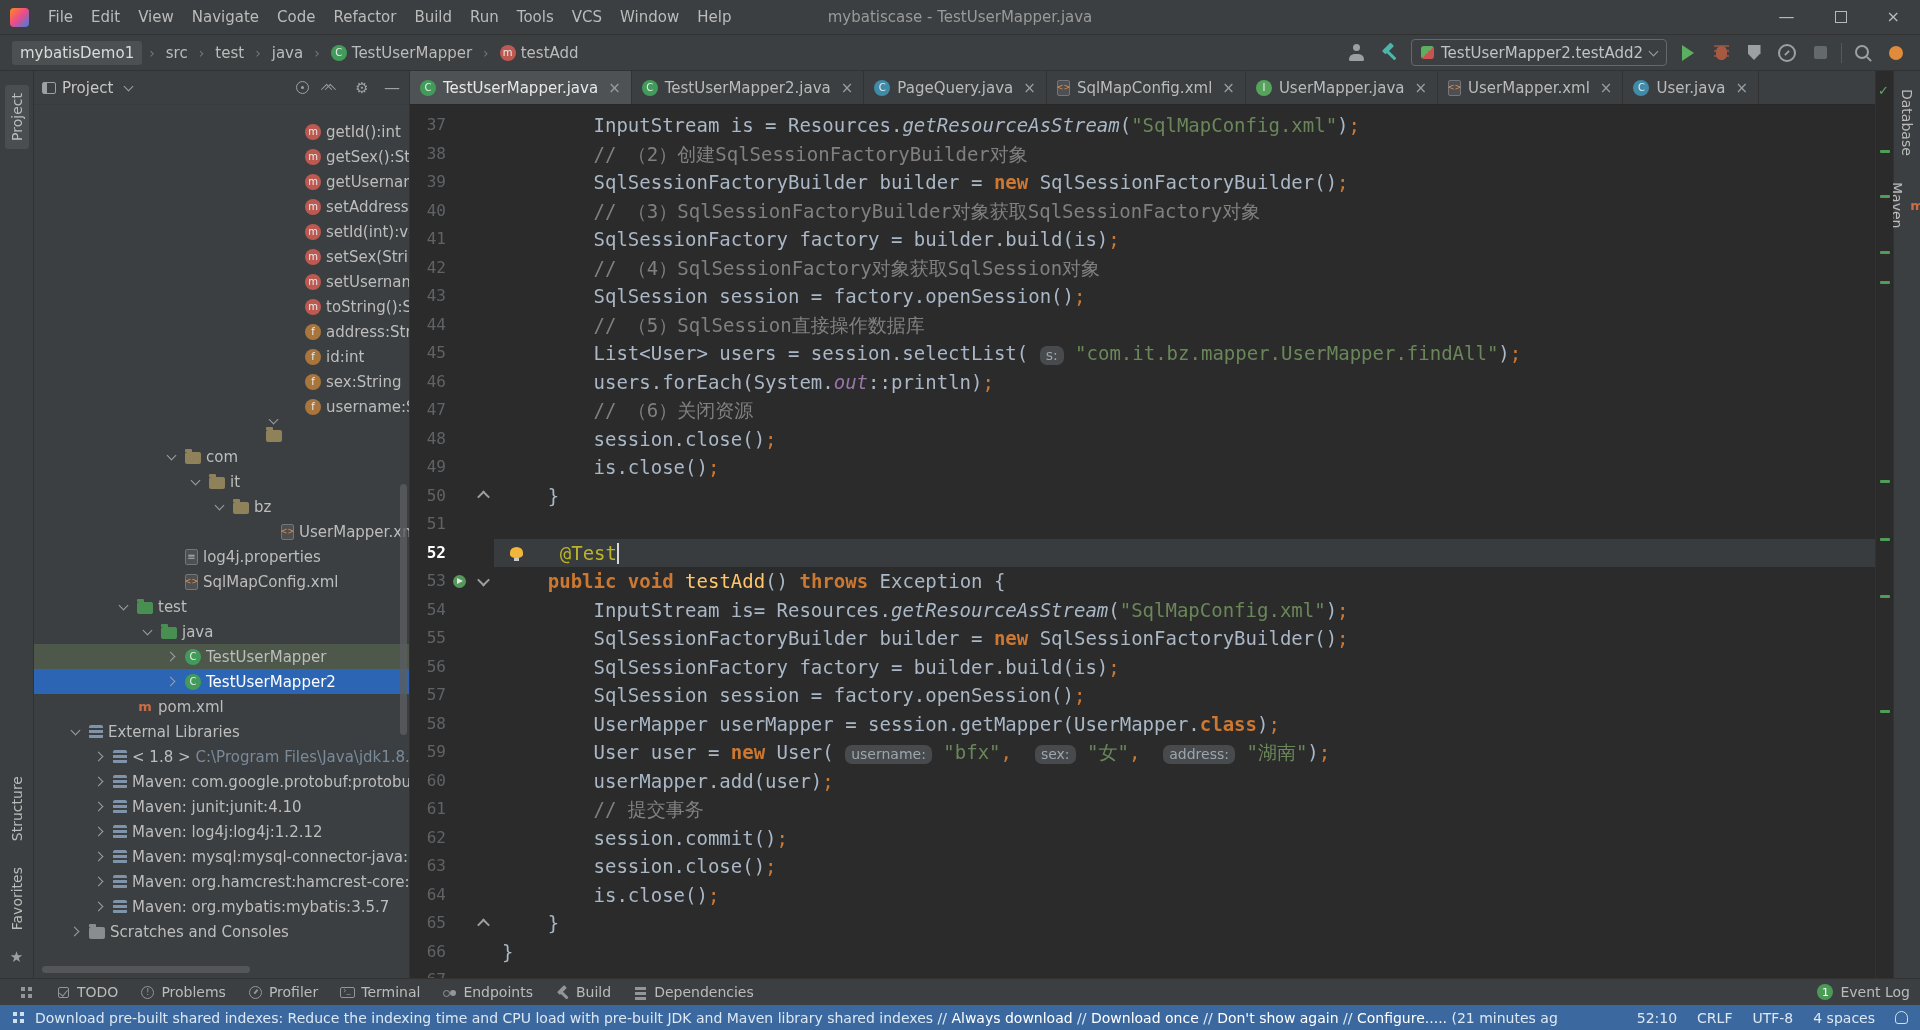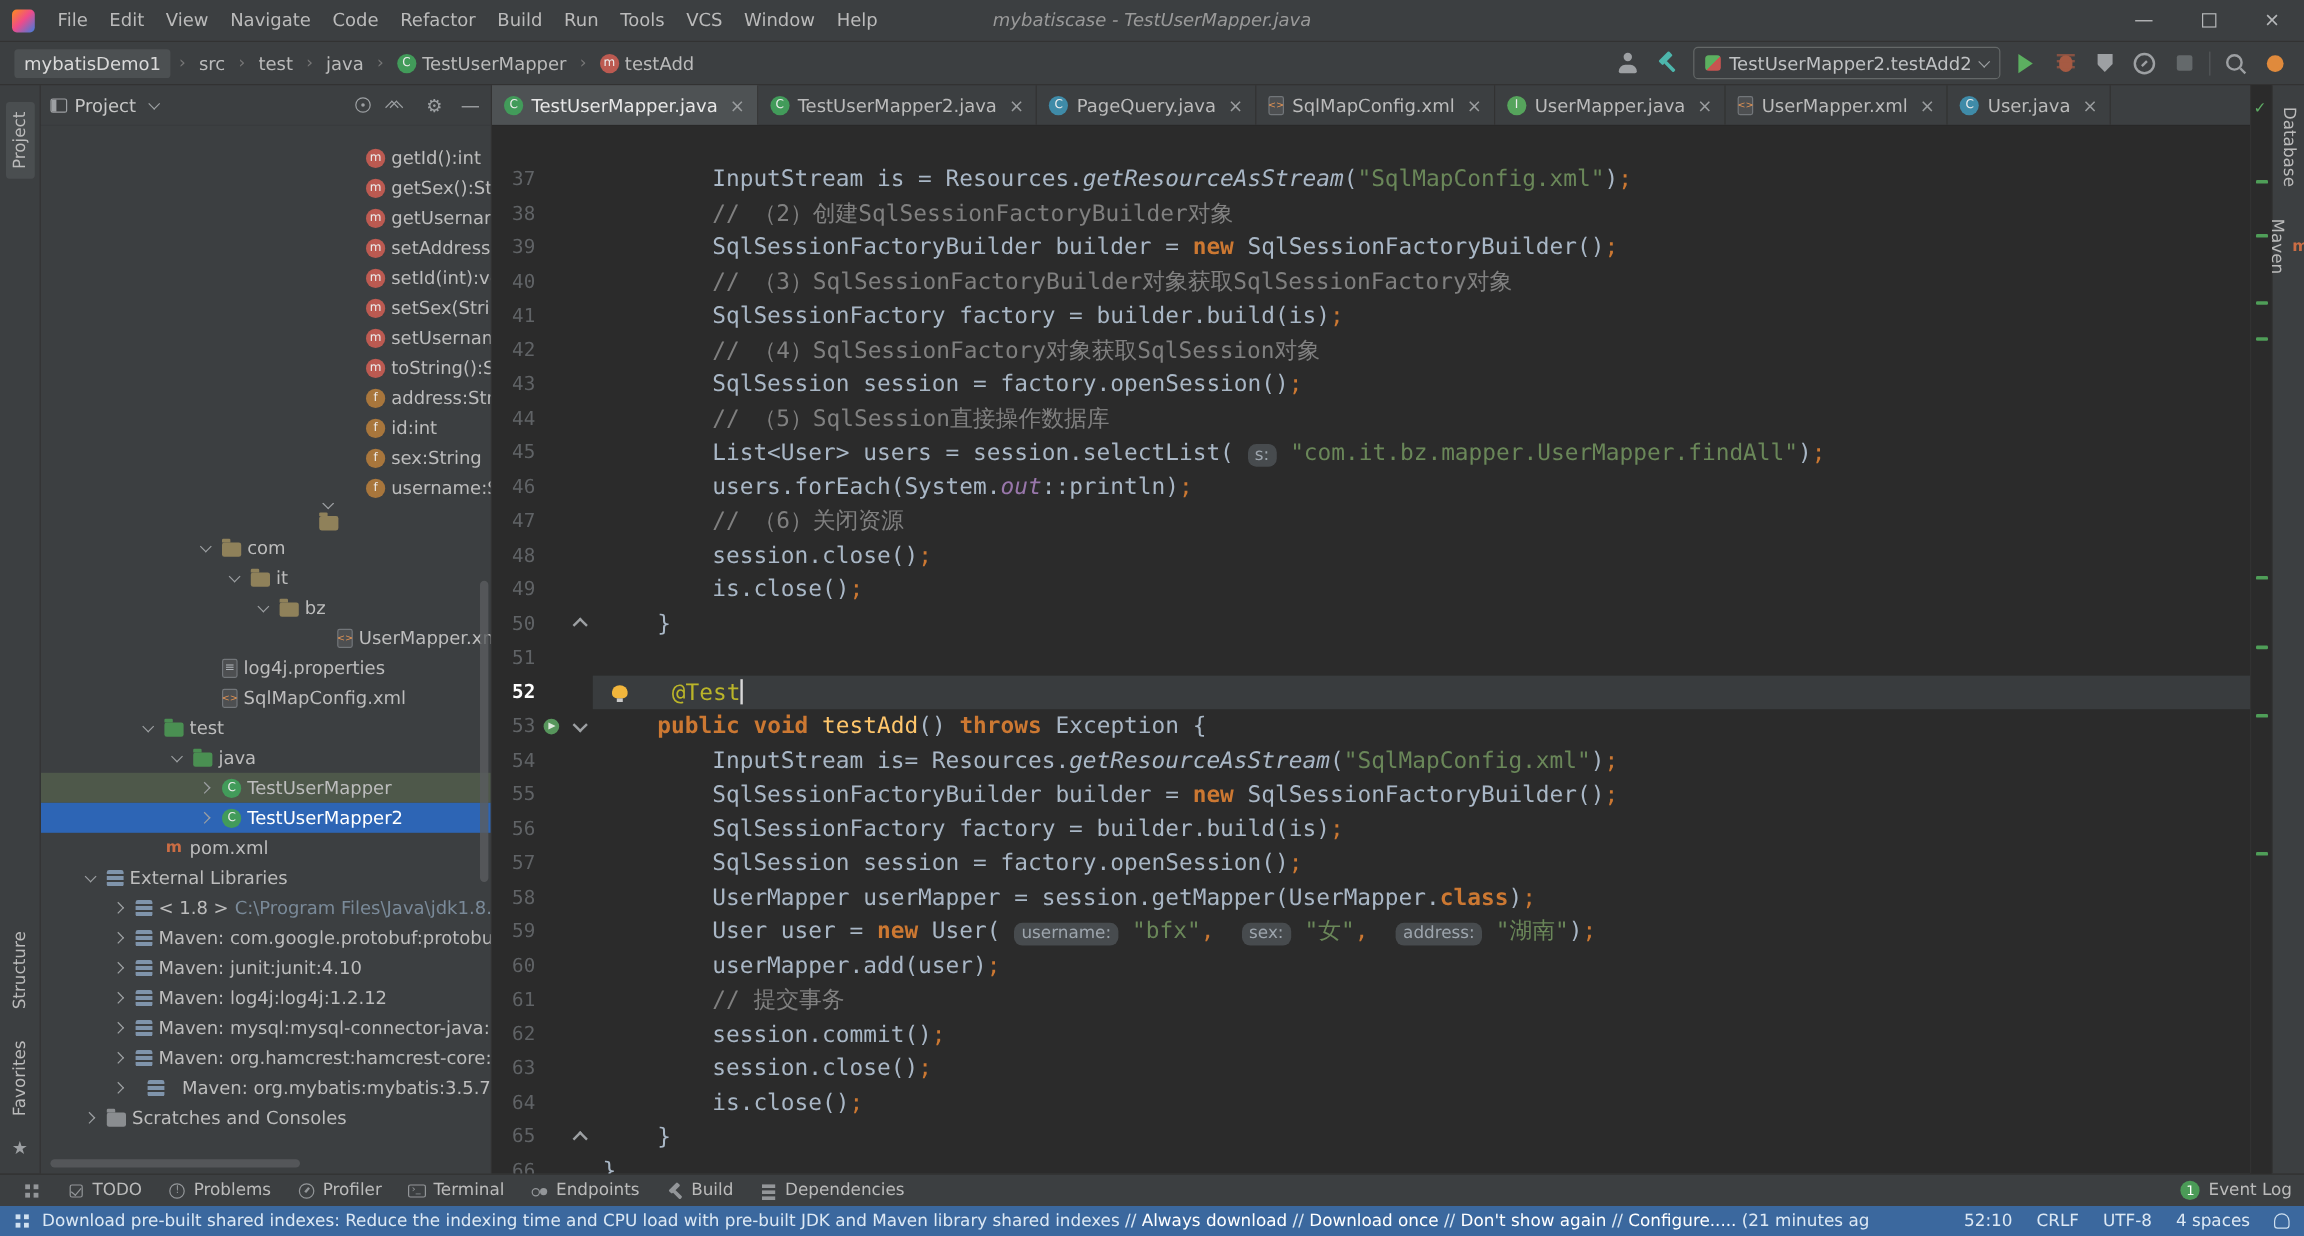--- a/index.html
+++ b/index.html
@@ -7,21 +7,21 @@
     font-family:"DejaVu Sans","Liberation Sans",sans-serif; color:#bbbbbb; }
   .app { width:1920px; height:1030px; display:flex; flex-direction:column; }
 
   
   .titlebar { height:35px; background:#3c3f41; border-bottom:1px solid #323232;
     display:flex; align-items:center; padding:0 10px; position:relative; flex:none; }
   .logo { width:19px; height:19px; border-radius:4px; margin-right:10px; flex:none;
     background:linear-gradient(135deg,#fc8c1d 0%,#ef4b8a 48%,#3b7ee0 100%); }
   .menubar { display:flex; align-items:center; font-size:15px; color:#bbb; z-index:2; }
   .menu-item { padding:5px 9px; }
-  .win-title { position:absolute; left:0; right:0; text-align:center; color:#9a9a9a; font-size:15px;font-style:italic; }
+  .win-title { position:absolute; left:0; right:0; text-align:center; color:#9a9a9a; font-size:15px; }
   .win-controls { margin-left:auto; display:flex; align-items:center; gap:40px; padding-right:10px; z-index:2; }
   .wc { color:#b6b8ba; font-size:16px; line-height:16px; }
   .wc-max { width:12px; height:12px; border:1.5px solid #b6b8ba; }
 
   
   .navbar { height:36px; background:#3c3f41; border-bottom:1px solid #323232;
     display:flex; align-items:center; padding:0 12px; gap:8px; flex:none; font-size:15px; }
   .crumbs { display:flex; align-items:center; gap:7px; }
   .crumb { display:flex; align-items:center; gap:5px; color:#bbb; padding:2px 4px; }
   .crumb-first { background:#4c5052; border-radius:3px; color:#dadada; padding:3px 8px; }
@@ -130,21 +130,21 @@
 
   
   .editor-col { flex:1; display:flex; flex-direction:column; min-width:0; background:#2b2b2b; }
   .tabs { height:34px; background:#3c3f41; border-bottom:1px solid #282828; display:flex; flex:none; }
   .tab { display:flex; align-items:center; gap:7px; padding:0 10px; font-size:15px; color:#bbb;
     border-right:1px solid #323232; white-space:nowrap; }
   .tab.active { background:#4e5254; color:#e8e8e8; }
   .tab-close { color:#9a9d9f; font-size:15px; margin-left:3px; }
 
   .editor { flex:1; position:relative; overflow:hidden;
-    font-family:"DejaVu Sans Mono","Liberation Mono",monospace;margin-top:24px; }
+    font-family:"DejaVu Sans Mono","Liberation Mono",monospace; }
   .code { position:absolute; inset:0; padding-top:6px; }
   .cl { display:flex; height:28.5px; line-height:28.5px; font-size:19px; white-space:pre; }
   .ln { width:36px; flex:none; text-align:right; color:#606366; font-size:16px; }
   .slot { flex:none; display:flex; align-items:center; justify-content:center; }
   .slot.run { width:26px; } .slot.fold { width:22px; }
   .grun { width:13px; height:13px; border-radius:50%; background:#57965c; position:relative; }
   .grun::after { content:""; position:absolute; left:4px; top:3px;
     border-left:6px solid #dfe9df; border-top:3.5px solid transparent; border-bottom:3.5px solid transparent; }
   .gfold::before { content:""; display:block; width:7px; height:7px;
     border-right:2px solid #9da0a3; border-bottom:2px solid #9da0a3; }
@@ -475,21 +475,21 @@
           <div class="trow" style="padding-left: 56px;">
             <span class="chev closed"></span>
             <span class="ic ic-lib"></span>
             <span class="tlabel">Maven: mysql:mysql-connector-java:8.0.26</span>
           </div>
           <div class="trow" style="padding-left: 56px;">
             <span class="chev closed"></span>
             <span class="ic ic-lib"></span>
             <span class="tlabel">Maven: org.hamcrest:hamcrest-core:1.1</span>
           </div>
-          <div class="trow" style="padding-left: 56px; justify-content: space-between;">
+          <div class="trow" style="padding-left: 56px;">
             <span class="chev closed"></span>
             <span class="ic ic-lib"></span>
             <span class="tlabel">Maven: org.mybatis:mybatis:3.5.7</span>
           </div>
           <div class="trow" style="padding-left: 32px;">
             <span class="chev closed"></span>
             <span class="ic ic-folder gray"></span>
             <span class="tlabel">Scratches and Consoles</span>
           </div>
         </div>

